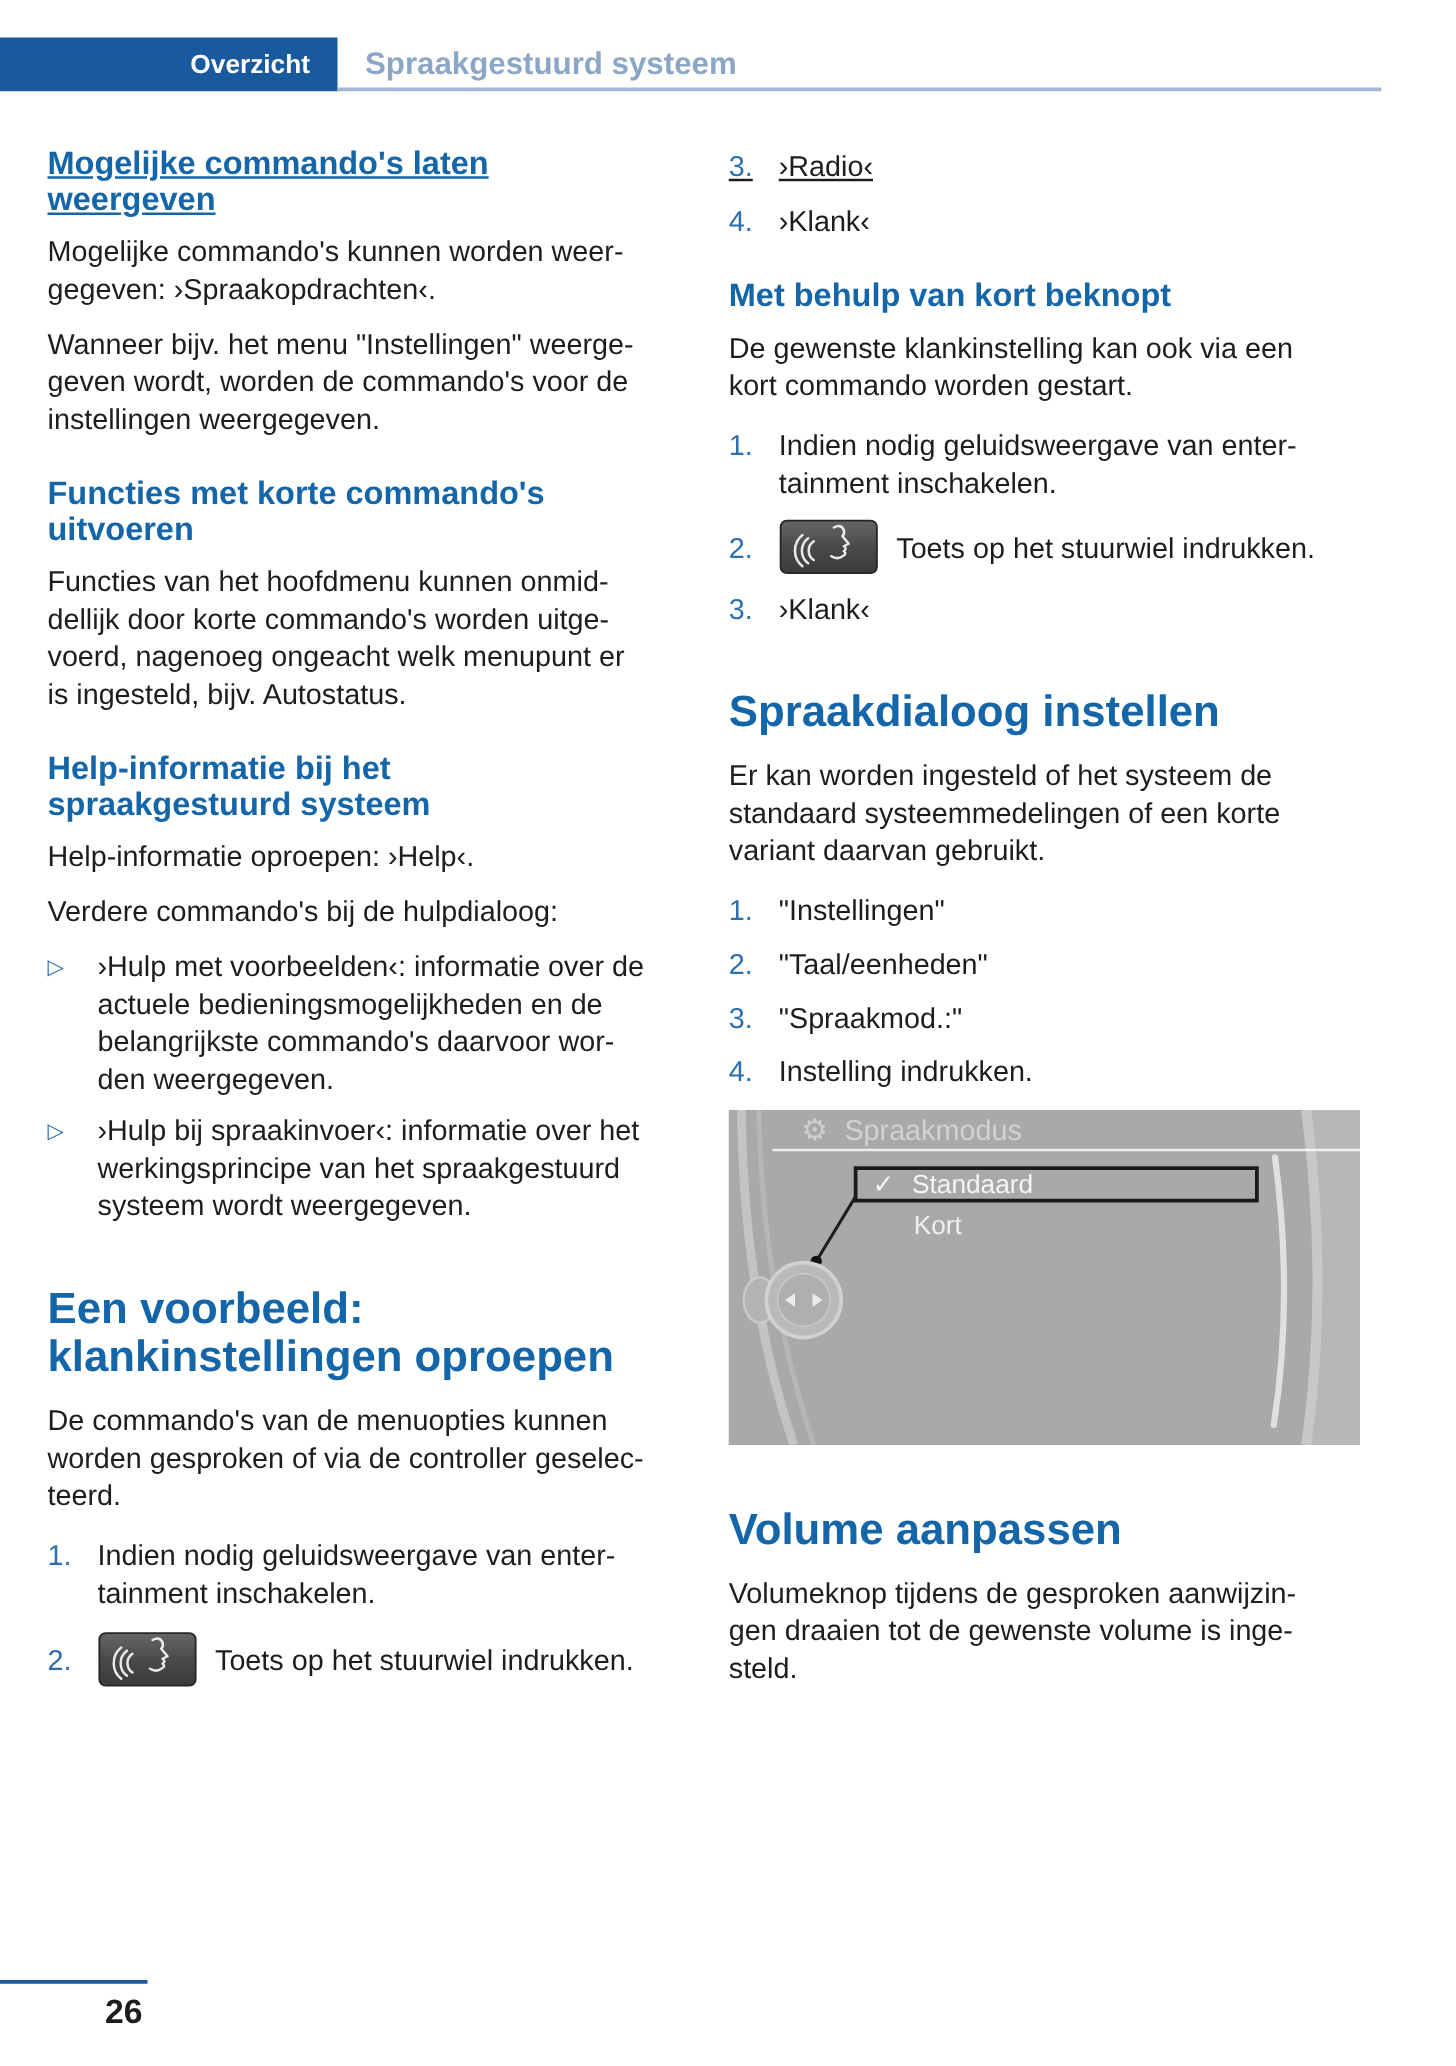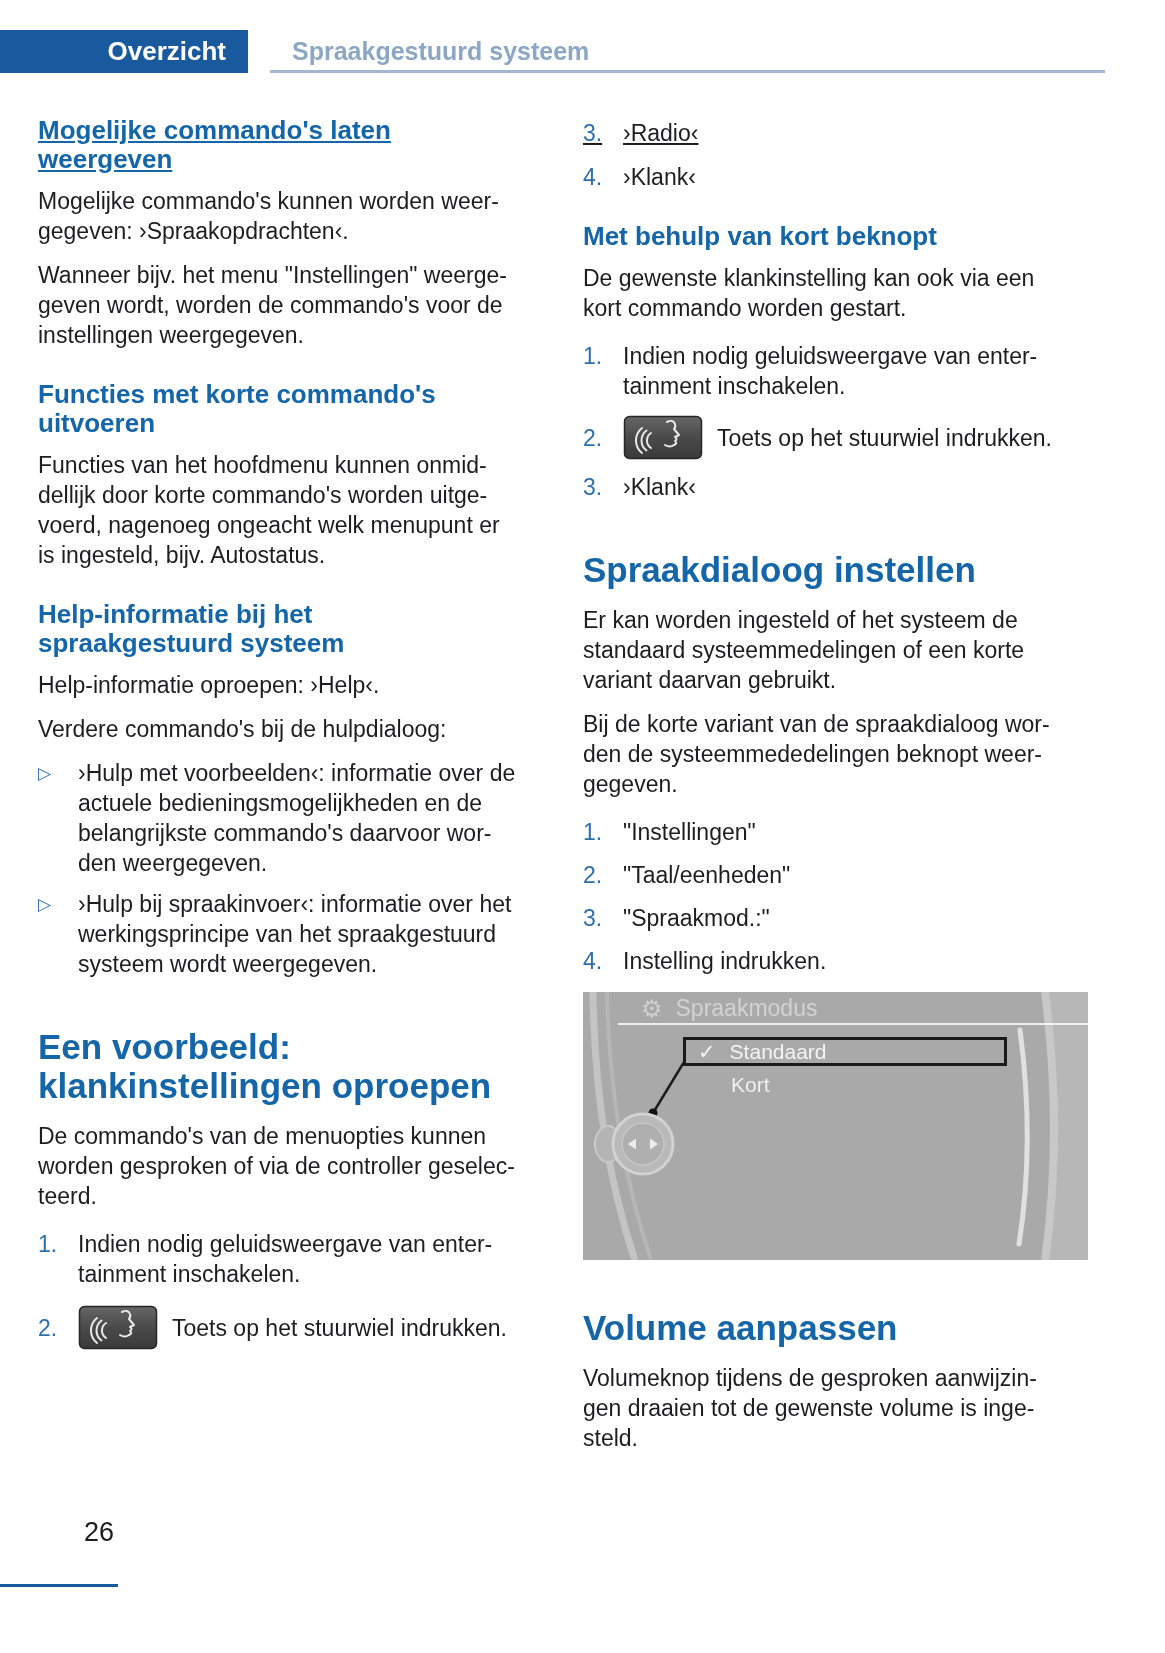--- a/index.html
+++ b/index.html
@@ -3,22 +3,22 @@
 <meta charset="utf-8">
 <style>
   html,body{margin:0;padding:0;}
   body{
     width:1165px;height:1653px;position:relative;background:#ffffff;
     font-family:"Liberation Sans","DejaVu Sans",sans-serif;color:#1d1d1f;
     overflow:hidden;
   }
   
   .tab{
-    position:absolute;left:0;top:30px;width:248px;height:43px;
-    background:#19599d;color:#ffffff;font-weight:bold;font-size:26px;
+    position:absolute;left:0;top:30px;width:270px;height:43px;
+    background:#19599d;color:#ffffff;font-weight:bold;font-size:21px;
     line-height:43px;text-align:right;padding-right:22px;box-sizing:border-box;
   }
   .chapter{
     position:absolute;left:292px;top:30px;height:43px;line-height:43px;
     color:#8ca6c6;font-weight:bold;font-size:25px;
   }
   .header-rule{
     position:absolute;left:270px;top:70px;width:835px;height:3px;background:#a3b7d0;
   }
   
@@ -60,21 +60,21 @@
   .screen-sep{position:absolute;left:35px;top:31px;width:470px;height:2px;background:rgba(255,255,255,0.8);}
   .sel-box{
     position:absolute;left:100px;top:45px;width:318px;height:23px;
     border:3px solid #1a1a1a;display:flex;align-items:center;
   }
   .sel-box .check{color:#f4f4f4;font-size:21px;font-weight:bold;margin-left:12px;}
   .sel-box .lbl{color:#f4f4f4;font-size:21px;margin-left:14px;text-align:right;}
   .opt-kort{position:absolute;left:148px;top:81px;color:#efefef;font-size:21px;}
   
   .foot-rule{position:absolute;left:0;top:1584px;width:118px;height:3px;background:#19599d;}
-  .page-num{position:absolute;left:84px;top:1517px;font-size:27px;color:#1d1d1f;}
+  .page-num{position:absolute;left:84px;top:1594px;font-size:27px;color:#1d1d1f;font-weight:bold;}
 </style>
 </head>
 <body>
 
 <svg width="0" height="0" style="position:absolute">
   <defs>
     <linearGradient id="btng" x1="0" y1="0" x2="0" y2="1">
       <stop offset="0" stop-color="#666666"></stop>
       <stop offset="0.5" stop-color="#4a4a4a"></stop>
       <stop offset="1" stop-color="#3a3a3a"></stop>
@@ -178,23 +178,20 @@
     <div class="step" style="margin-top:12px;">
       <span class="num">3.</span>
       <span class="txt">›Klank‹</span>
     </div>
   </div>
 
   <h2>Spraakdialoog instellen</h2>
   <p>Er kan worden ingesteld of het systeem de
 standaard systeemmedelingen of een korte
 variant daarvan gebruikt.</p>
-  <p>Bij de korte variant van de spraakdialoog wor-
-den de systeemmededelingen beknopt weer-
-gegeven.</p>
   <div class="list-block">
     <div class="step" style="margin-bottom:13px;">
       <span class="num">1.</span>
       <span class="txt">"Instellingen"</span>
     </div>
     <div class="step" style="margin-bottom:13px;">
       <span class="num">2.</span>
       <span class="txt">"Taal/eenheden"</span>
     </div>
     <div class="step" style="margin-bottom:13px;">

